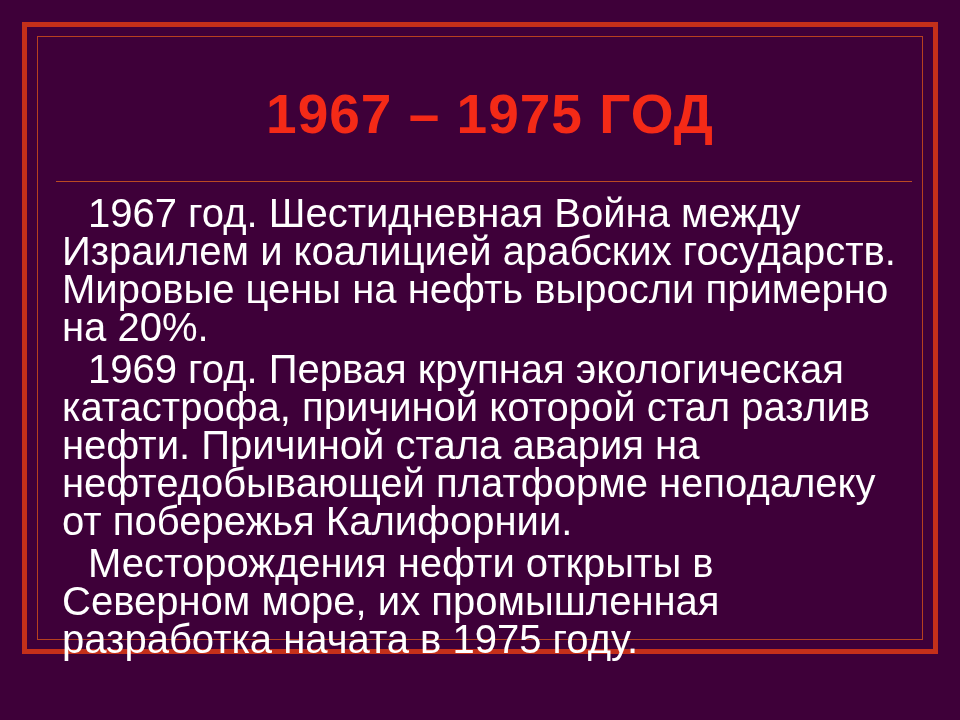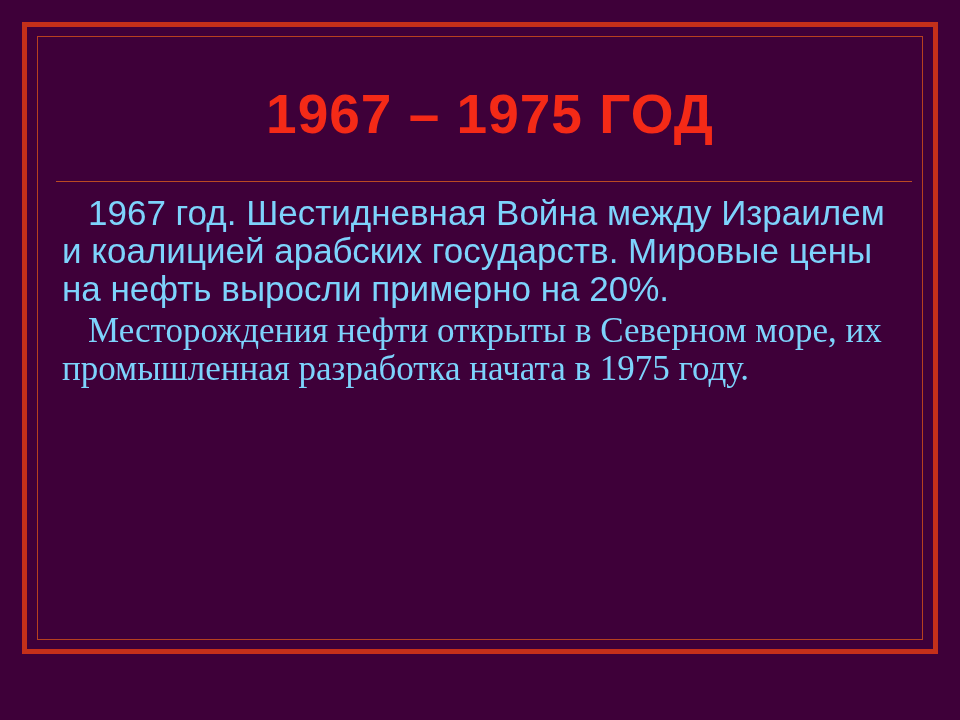--- a/index.html
+++ b/index.html
@@ -72,48 +72,48 @@
     width: 856px;
     height: 1px;
     background: #bb4a22;
   }
 
   .body-block {
     position: absolute;
     left: 62px;
     top: 194px;
     width: 836px;
-    color: #7dd3fc;
-    font-size: 35px;
+    color: #ffffff;
+    font-size: 40px;
     line-height: 38px;
   }
 
   .body-block p {
     margin: 0 0 4px 0;
     text-indent: 26px;
     white-space: pre-line;
   }
   .body-block p:last-child {
     margin-bottom: 6px;
-    font-family: Liberation Serif, serif;
   }
 </style>
 </head>
 <body>
 
 <div class="slide">
 
   <div class="frame-outer"></div>
   <div class="frame-inner"></div>
 
   <div class="content">
 
     <div class="slide-title">1967 – 1975 ГОД</div>
 
     <div class="title-rule"></div>
 
     <div class="body-block">
       <p>1967 год. Шестидневная Война между Израилем и коалицией арабских государств. Мировые цены на нефть выросли примерно на 20%.</p>
+      <p>1969 год. Первая крупная экологическая катастрофа, причиной которой стал разлив нефти. Причиной стала авария на нефтедобывающей платформе неподалеку от побережья Калифорнии.</p>
       <p>Месторождения нефти открыты в Северном море, их промышленная разработка начата в 1975 году.</p>
     </div>
 
   </div>
 </div>
 
 </body></html>

